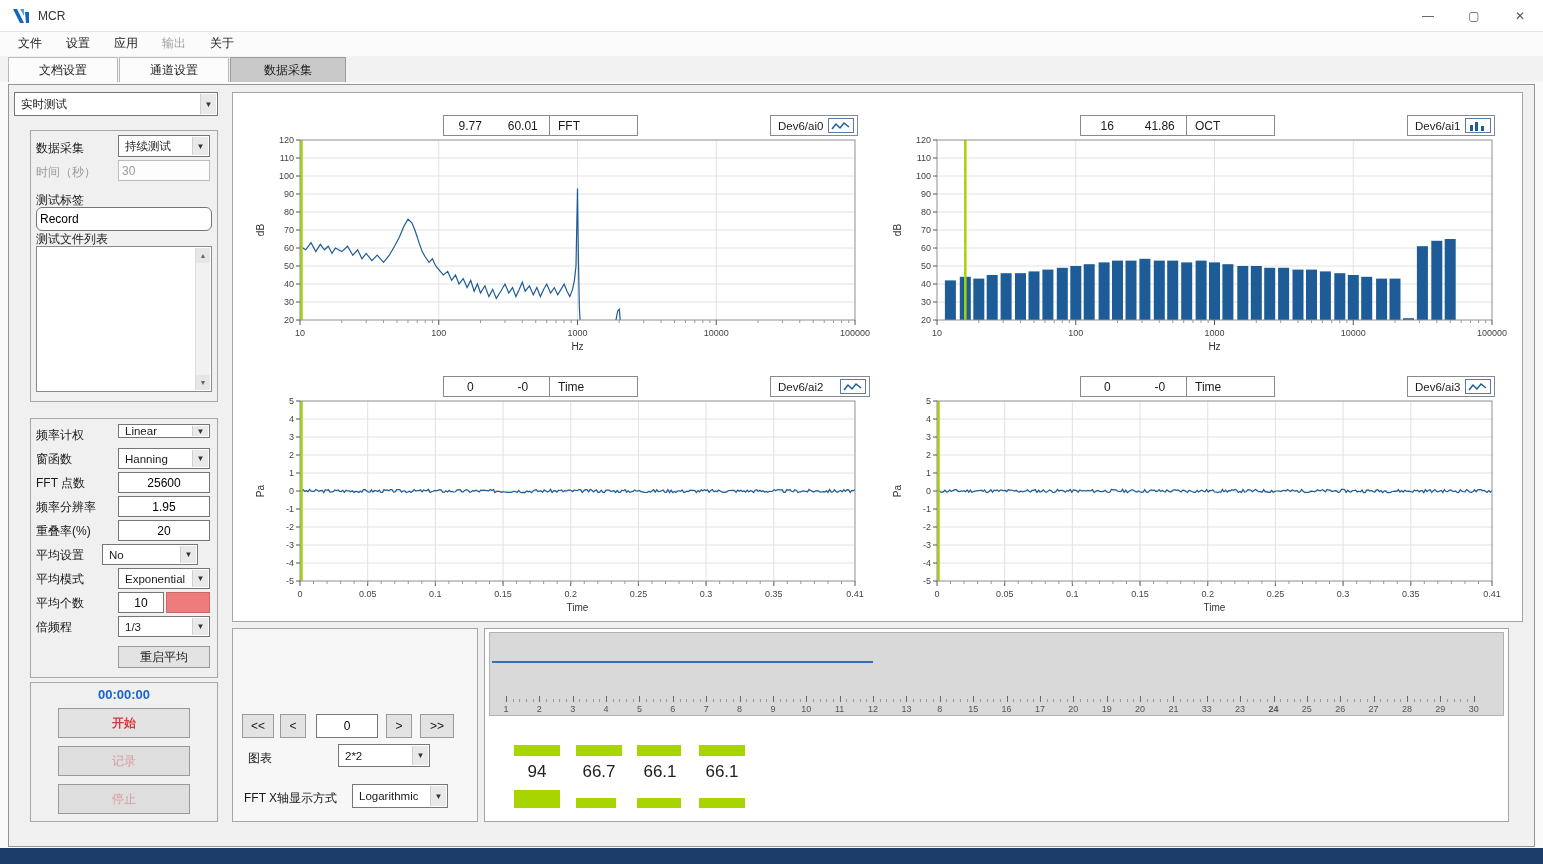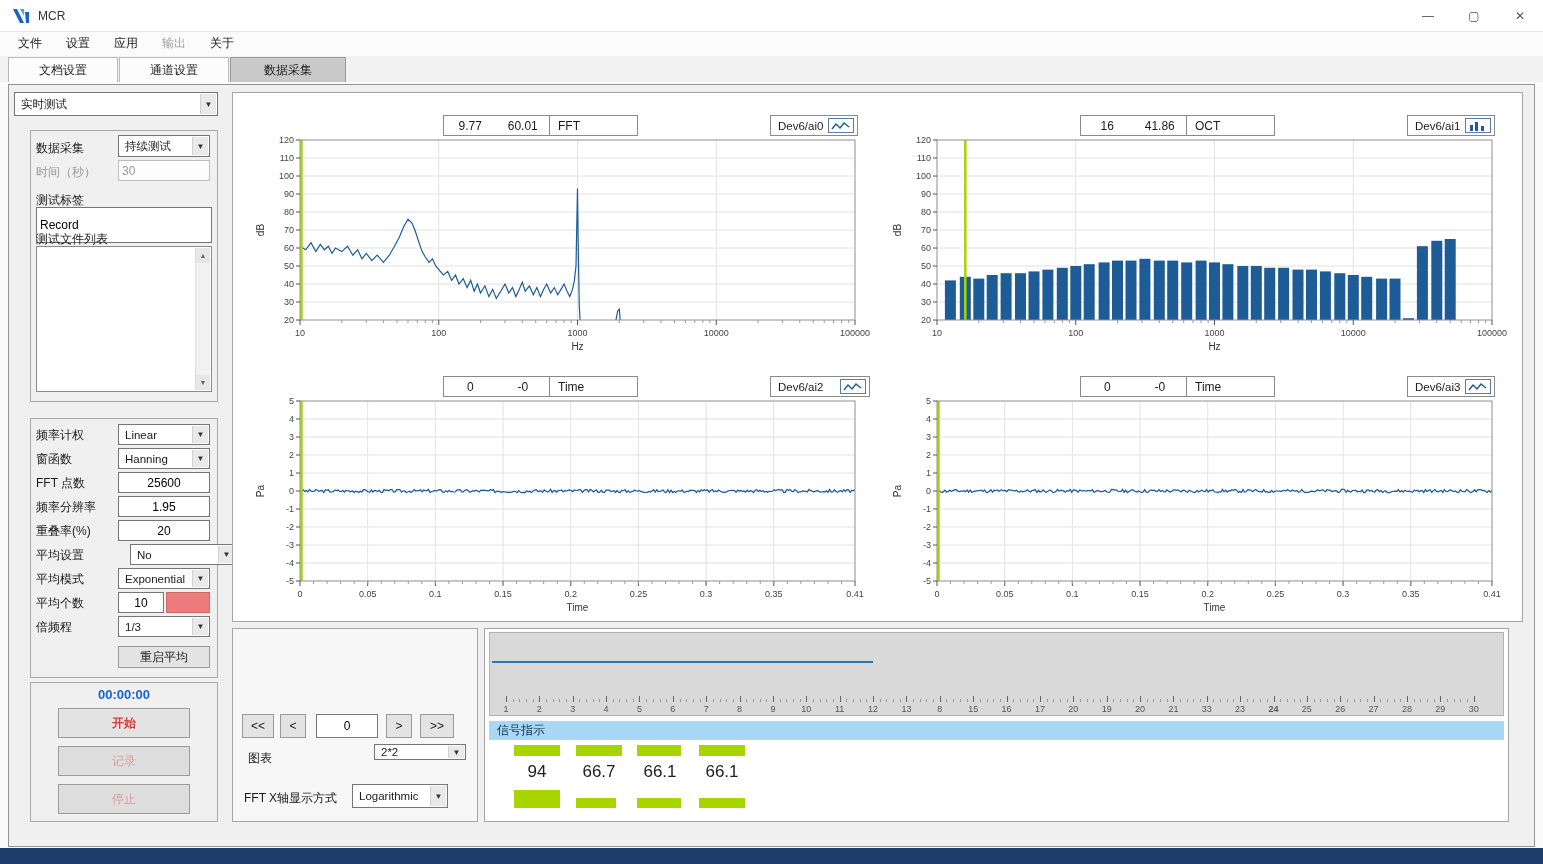--- a/index.html
+++ b/index.html
@@ -101,49 +101,49 @@
 
 <div class="gbox" style="left:30px;top:130px;width:188px;height:272px"></div>
 <div class="lbl" style="left:36px;top:140px">数据采集</div>
 <div class="combo" style="left:118px;top:135px;width:92px;height:22px">
   <span class="combo-text">持续测试</span>
   <span class="combo-arrow">▼</span>
 </div>
 <div class="lbl dis" style="left:36px;top:164px">时间（秒）</div>
 <input class="tinput dis" style="left: 118px; top: 160px; width: 92px; height: 21px; text-align: left;" value="30">
 <div class="lbl" style="left:36px;top:192px">测试标签</div>
-<input class="tinput left" style="left: 36px; top: 207px; width: 176px; height: 36px;" value="Record">
+<input class="tinput left" style="left: 36px; top: 207px; width: 176px; height: 24px; border-radius: 6px;" value="Record">
 <div class="lbl" style="left:36px;top:231px">测试文件列表</div>
 <div class="listbox" style="left:36px;top:246px;width:176px;height:146px">
   <div class="sb">
     <span class="sb-arrow" style="top:0">▲</span>
     <span class="sb-arrow" style="bottom:0">▼</span>
   </div>
 </div>
 
 <div class="gbox" style="left:30px;top:418px;width:188px;height:260px"></div>
 
 <div class="lbl" style="left:36px;top:427px">频率计权</div>
-<div class="combo" style="left:118px;top:424px;width:92px;height:21px">
+<div class="combo" style="left:118px;top:424px;width:92px;height:14px">
   <span class="combo-text">Linear</span>
   <span class="combo-arrow">▼</span>
 </div>
 <div class="lbl" style="left:36px;top:451px">窗函数</div>
 <div class="combo" style="left:118px;top:448px;width:92px;height:21px">
   <span class="combo-text">Hanning</span>
   <span class="combo-arrow">▼</span>
 </div>
 <div class="lbl" style="left:36px;top:475px">FFT 点数</div>
 <input class="tinput" style="left: 118px; top: 472px; width: 92px; height: 21px;" value="25600">
 <div class="lbl" style="left:36px;top:499px">频率分辨率</div>
 <input class="tinput" style="left: 118px; top: 496px; width: 92px; height: 21px;" value="1.95">
 <div class="lbl" style="left:36px;top:523px">重叠率(%)</div>
 <input class="tinput" style="left: 118px; top: 520px; width: 92px; height: 21px;" value="20">
 <div class="lbl" style="left:36px;top:547px">平均设置</div>
-<div class="combo" style="left:130px;top:544px;width:106px;height:21px">
+<div class="combo" style="left:102px;top:544px;width:96px;height:21px">
   <span class="combo-text">No</span>
   <span class="combo-arrow">▼</span>
 </div>
 <div class="lbl" style="left:36px;top:571px">平均模式</div>
 <div class="combo" style="left:118px;top:568px;width:92px;height:21px">
   <span class="combo-text">Exponential</span>
   <span class="combo-arrow">▼</span>
 </div>
 <div class="lbl" style="left:36px;top:595px">平均个数</div>
 <input class="tinput" style="left: 118px; top: 592px; width: 46px; height: 21px;" value="10">
@@ -677,21 +677,21 @@
     </div>
 </div>
 
 <div class="bl-panel"></div>
 <div class="btn" style="left:242px;top:714px;width:32px;height:24px">&lt;&lt;</div>
 <div class="btn" style="left:280px;top:714px;width:26px;height:24px">&lt;</div>
 <input class="tinput" style="left: 316px; top: 714px; width: 62px; height: 24px;" value="0">
 <div class="btn" style="left:386px;top:714px;width:26px;height:24px">&gt;</div>
 <div class="btn" style="left:420px;top:714px;width:34px;height:24px">&gt;&gt;</div>
 <div class="lbl" style="left:248px;top:750px">图表</div>
-<div class="combo" style="left:374px;top:744px;width:92px;height:16px">
+<div class="combo" style="left:338px;top:744px;width:92px;height:23px">
   <span class="combo-text">2*2</span>
   <span class="combo-arrow">▼</span>
 </div>
 <div class="lbl" style="left:244px;top:790px">FFT X轴显示方式</div>
 <div class="combo" style="left:352px;top:784px;width:96px;height:24px">
   <span class="combo-text">Logarithmic</span>
   <span class="combo-arrow">▼</span>
 </div>
 
 <div class="br-panel">
@@ -867,23 +867,20 @@
       <span class="rnum" style="left: 916.99px;">28</span>
       <i class="rtick" style="left: 950.36px;"></i>
       <i class="rminor" style="left: 957.034px;"></i>
       <i class="rminor" style="left: 963.708px;"></i>
       <i class="rminor" style="left: 970.382px;"></i>
       <i class="rminor" style="left: 977.056px;"></i>
       <span class="rnum" style="left: 950.36px;">29</span>
       <i class="rtick" style="left: 983.73px;"></i>
       <span class="rnum" style="left: 983.73px;">30</span>
     </div>
-  <div class="sig-header">
-    <span>信号指示</span>
-  </div>
   <div class="sig-area">
     <span class="sval" style="left:48px">94</span>
     <span class="sval" style="left:110px">66.7</span>
     <span class="sval" style="left:171px">66.1</span>
     <span class="sval" style="left:233px">66.1</span>
   <div class="sbar" style="left: 25px; top: 5px; width: 46px; height: 11px;"></div>
       <div class="sbar" style="left: 86.5px; top: 5px; width: 46px; height: 11px;"></div>
       <div class="sbar" style="left: 148px; top: 5px; width: 44px; height: 11px;"></div>
       <div class="sbar" style="left: 209.5px; top: 5px; width: 46px; height: 11px;"></div>
       <div class="sbar" style="left: 25px; top: 50px; width: 46px; height: 18px;"></div>

